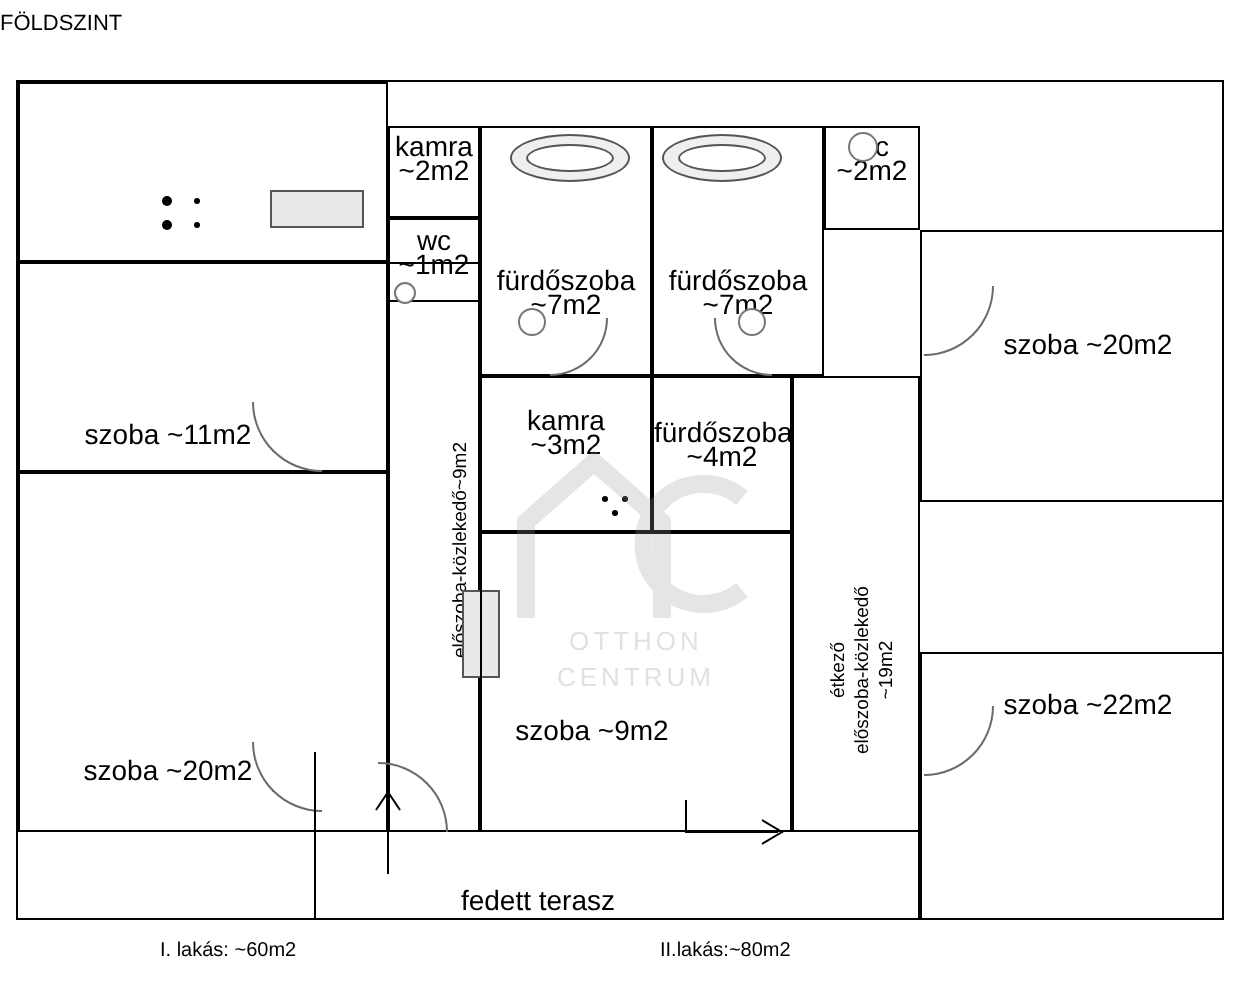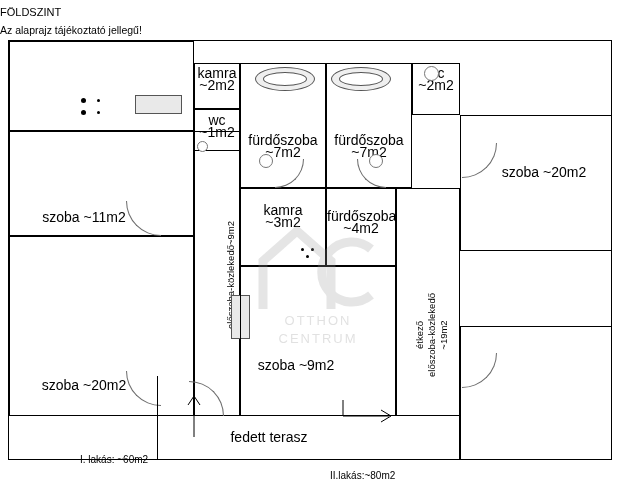--- a/index.html
+++ b/index.html
@@ -26,38 +26,37 @@
   .rectfix{position:absolute;border:1px solid #555;background:#e9e9e9;}
 
   .dot{position:absolute;width:5px;height:5px;border-radius:50%;background:#000;}
   .sdot{position:absolute;width:3px;height:3px;border-radius:50%;background:#000;}
   .circ{position:absolute;border:1px solid #777;border-radius:50%;background:#fff;}
 
   
   .door{position:absolute;border:1px solid #6b6b6b;background:transparent;}
 
   .foot{position:absolute;font-size:10px;}
-  #foot-left{left:80px;top:454px;}
+  #foot-left{left:80px;top:470px;}
   #foot-right{left:330px;top:470px;}
 
   
   #wm{position:absolute;left:244px;top:180px;width:130px;height:140px;opacity:.25;pointer-events:none;}
   #wm .oc{position:absolute;left:0;top:0;width:130px;height:92px;}
   #wm .t1{position:absolute;top:92px;width:130px;text-align:center;font-size:13px;letter-spacing:2px;color:#8a8a8a;}
   #wm .t2{position:absolute;top:110px;width:130px;text-align:center;font-size:13px;letter-spacing:2px;color:#8a8a8a;}
 
   .arrow{position:absolute;}
 </style>
 </head>
 <body>
 
 <div id="root">
 
   <div class="ttl" id="title">FÖLDSZINT</div>
-  <div class="ttl" id="subtitle">Az alaprajz tájékoztató jellegű!</div>
 
   <div id="plan">
 
     <div class="room" style="left:0;top:0;width:185px;height:90px;"></div>
     <div class="rectfix" style="left:126px;top:54px;width:45px;height:17px;"></div>
     <div class="dot" style="left:72px;top:57px;"></div>
     <div class="dot" style="left:72px;top:69px;"></div>
     <div class="sdot" style="left:88px;top:58px;"></div>
     <div class="sdot" style="left:88px;top:70px;"></div>
 
@@ -121,24 +120,25 @@
     <div class="room" style="left:387px;top:147px;width:64px;height:228px;"></div>
     <div class="vlbl" style="left:323px;top:276px;width:200px;transform:rotate(-90deg);">étkező
 előszoba-közlekedő
 ~19m2</div>
 
     <div class="room" style="left:451px;top:74px;width:152px;height:136px;"></div>
     <div class="lbl" style="left:470px;top:125px;width:130px;">szoba ~20m2</div>
     <div class="door" style="left:453px;top:102px;width:34px;height:34px;border-radius:0 0 100% 0;border-top:none;border-left:none;"></div>
 
     <div class="room" style="left:451px;top:285px;width:152px;height:134px;"></div>
+    <div class="lbl" style="left:470px;top:305px;width:130px;">szoba ~22m2</div>
     <div class="door" style="left:453px;top:312px;width:34px;height:34px;border-radius:0 0 100% 0;border-top:none;border-left:none;"></div>
 
     <div class="room" style="left:148px;top:335px;width:303px;height:84px;border-top:none;"></div>
-    <div class="lbl" style="left:200px;top:390px;width:120px;">fedett terasz</div>
+    <div class="lbl" style="left:200px;top:403px;width:120px;">fedett terasz</div>
 
     <svg class="arrow" style="left:168px;top:350px;" width="34" height="48" viewBox="0 0 34 48">
       <line x1="17" y1="46" x2="17" y2="6" stroke="#000" stroke-width="1"></line>
       <polyline points="11,14 17,5 23,14" fill="none" stroke="#000" stroke-width="1"></polyline>
     </svg>
     <svg class="arrow" style="left:330px;top:355px;" width="56" height="32" viewBox="0 0 56 32">
       <polyline points="4,4 4,20 50,20" fill="none" stroke="#000" stroke-width="1"></polyline>
       <polyline points="42,14 52,20 42,26" fill="none" stroke="#000" stroke-width="1"></polyline>
     </svg>
 

